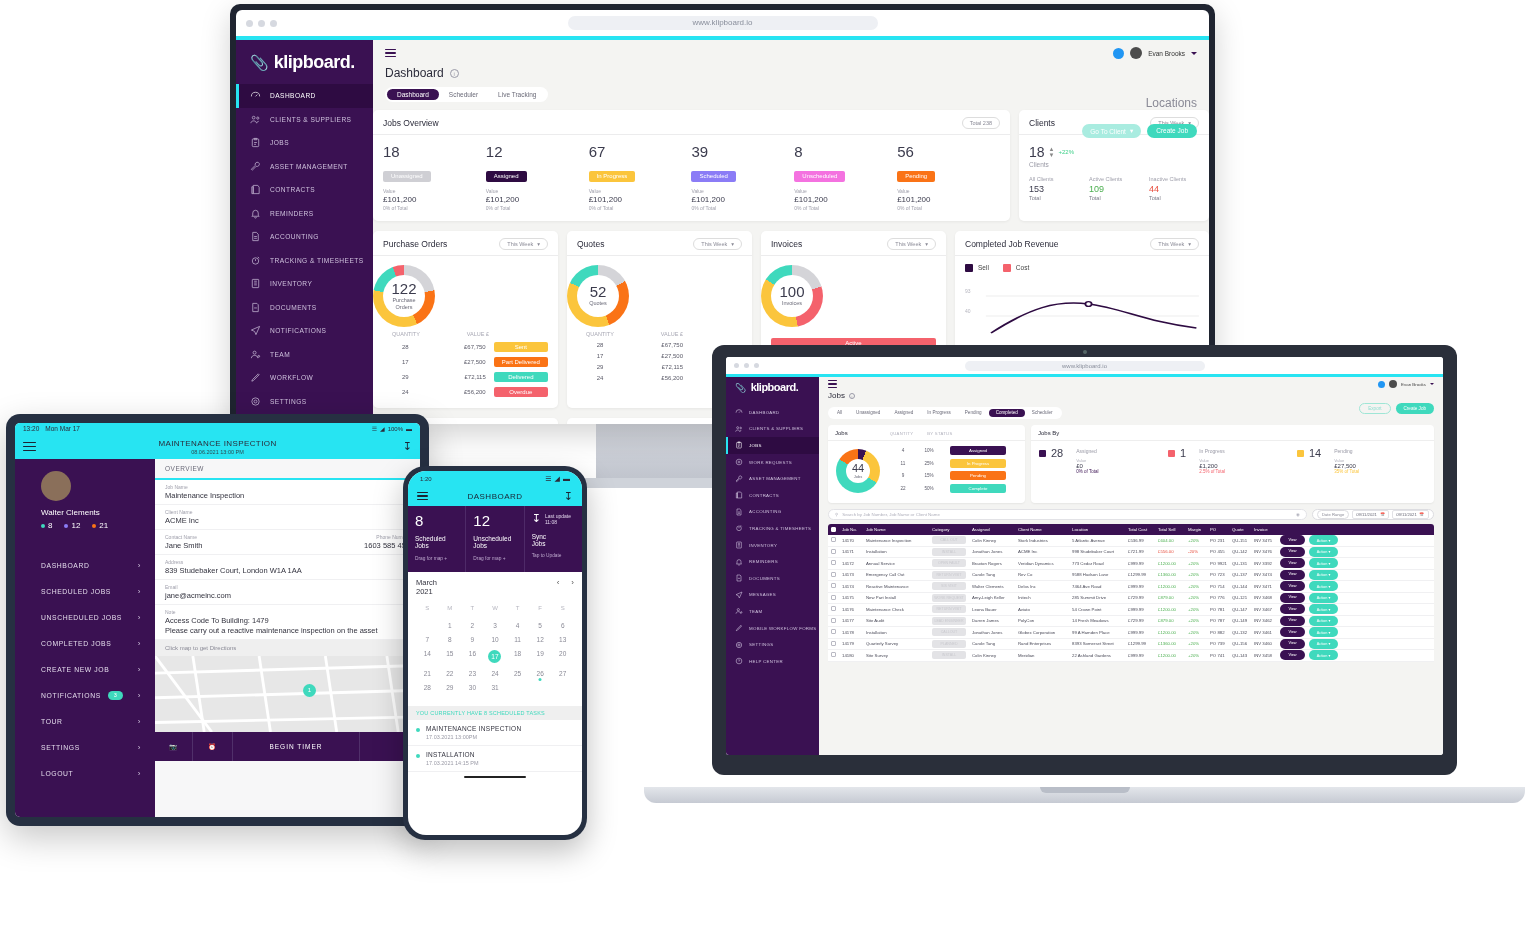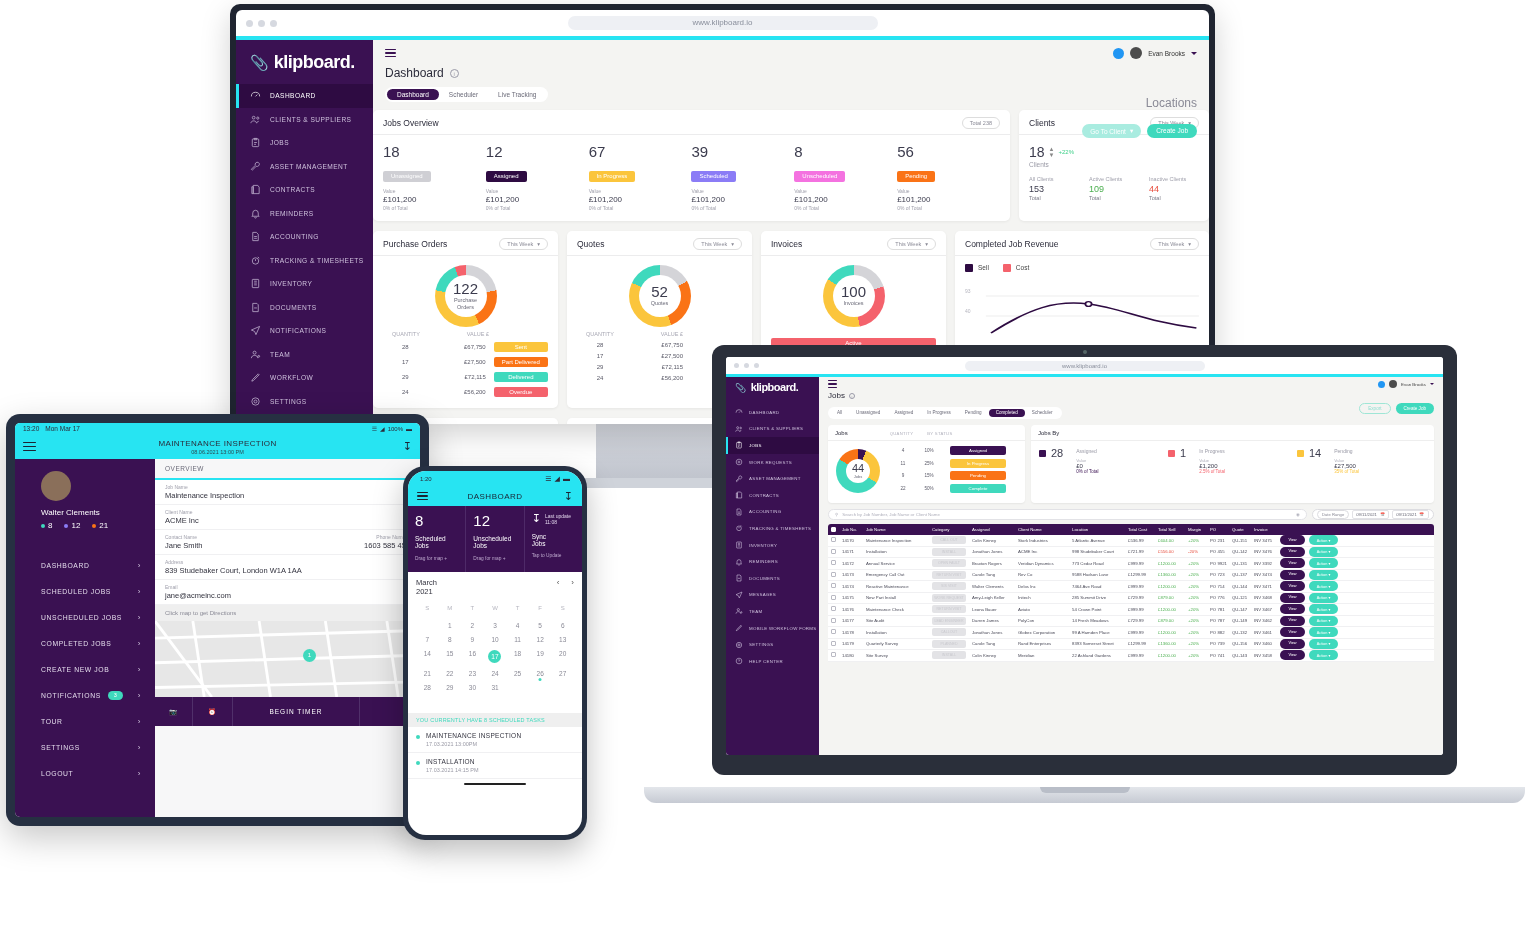--- a/index.html
+++ b/index.html
@@ -104,21 +104,21 @@
   .clients-body { padding: 9px 10px; }
   .cl-big { font-size: 14px; color: #3b3b4d; display:flex; align-items:center; gap:4px; }
   .cl-delta { font-size: 6px; color: #3fd08a; }
   .cl-sub { font-size: 6.5px; color: #9a9aa6; margin-top: 1px; }
   .cl-grid { display: flex; gap: 10px; margin-top: 8px; }
   .cl-grid .c { flex: 1; }
   .cl-k { font-size: 5.5px; color: #a0a0ac; }
   .cl-v { font-size: 9px; margin: 2px 0 1px; }
   .cl-t { font-size: 5.5px; color: #7a7a86; }
 
-  .donut-wrap { display: flex; justify-content: center; padding: 9px 0 4px; }
+  .donut-wrap { display: flex; padding: 9px 0 4px; }
   .donut { position: relative; width: 62px; height: 62px; border-radius: 50%; }
   .donut::after {
     content: ""; position: absolute; inset: 10px; background: #fff; border-radius: 50%;
   }
   .donut-center { position: absolute; inset: 0; display: flex; flex-direction: column;
     align-items: center; justify-content: center; z-index: 2; }
   .donut-num { font-size: 15px; color: #3b3b4d; line-height: 1; }
   .donut-lbl { font-size: 5.5px; color: #6a6a78; text-align: center; line-height: 1.15; margin-top: 1px; }
   .po-table { padding: 0 10px 8px; font-size: 6px; color: #5a5a68; }
   .po-table .hr { display: flex; color: #a8a8b4; font-size: 5.5px; padding-bottom: 3px; }
@@ -289,21 +289,21 @@
   .p-burger { width: 11px; }
   .p-burger i { display: block; height: 1.5px; background: #1b2333; margin: 2.2px 0; border-radius: 1px; }
   .p-title { position: absolute; left: 50%; transform: translateX(-50%); font-size: 8px; color: #1b2333; letter-spacing: .5px; }
   .p-dl { margin-left: auto; font-size: 11px; color: #1b2333; }
   .p-stats { display: flex; background: #3a1152; height: 66px; }
   .p-stat { flex: 1; padding: 7px 7px 0; border-right: 1px solid #4e2a68; color: #fff; }
   .p-snum { font-size: 15px; line-height: 1; }
   .p-slbl { font-size: 6.5px; margin-top: 7px; line-height: 1.15; }
   .p-shint { font-size: 4.8px; color: #bda8cd; margin-top: 6px; }
   .p-sync-top { display: flex; gap: 4px; align-items: flex-start; }
-  .p-cal { padding: 6px 8px 18px; }
+  .p-cal { padding: 6px 8px 11px; }
   .p-cal-head { display: flex; align-items: flex-start; }
   .p-month { font-size: 7.5px; color: #33333f; line-height: 1.25; }
   .p-cal-nav { margin-left: auto; display: flex; gap: 12px; font-size: 8px; color: #555; }
   .p-grid { display: grid; grid-template-columns: repeat(7, 1fr); margin-top: 5px; }
   .p-dw { font-size: 6px; color: #b5b5bf; text-align: center; padding: 3px 0; }
   .p-dd { font-size: 6.5px; color: #8a8a96; text-align: center; padding: 3.5px 0; position: relative; }
   .p-dd.sel { color: #fff; }
   .p-dd.sel span { background: #3fd9bd; border-radius: 50%; width: 13px; height: 13px; display: inline-block; line-height: 13px; }
   .p-dd .mk { position: absolute; left: 50%; transform: translateX(-50%); bottom: 0; width: 3px; height: 3px; border-radius: 50%; background: #3fd9bd; }
   .p-tasks-hd { background: #efefef; font-size: 5.5px; color: #3fd9bd; padding: 4px 8px; letter-spacing: .2px; }
@@ -1330,20 +1330,25 @@
               </div>
               <div class="t-field">
                 <div class="t-k">Address</div>
                 <div class="t-v">839 Studebaker Court, London W1A 1AA</div>
               </div>
               <div class="t-field">
                 <div class="t-k">Email</div>
                 <div class="t-v">jane@acmeinc.com</div>
               </div>
             </div>
+          <div class="t-field">
+            <div class="t-k">Note</div>
+            <div class="t-v">Access Code To Building: 1479</div>
+            <div class="t-v">Please carry out a reactive maintenance inspection on the asset</div>
+          </div>
           <div class="t-map-hint">Click map to get Directions</div>
           <div class="t-map">
             <svg width="100%" height="100%" viewBox="0 0 280 80" preserveAspectRatio="none">
               <rect width="280" height="80" fill="#e7e7e7"></rect>
               <g stroke="#fff" stroke-width="3" fill="none">
                 <path d="M0,18 L280,10"></path>
                   <path d="M0,44 L280,36"></path>
                   <path d="M0,70 L280,64"></path>
                 <path d="M40,0 L52,80"></path>
                   <path d="M110,0 L122,80"></path>

